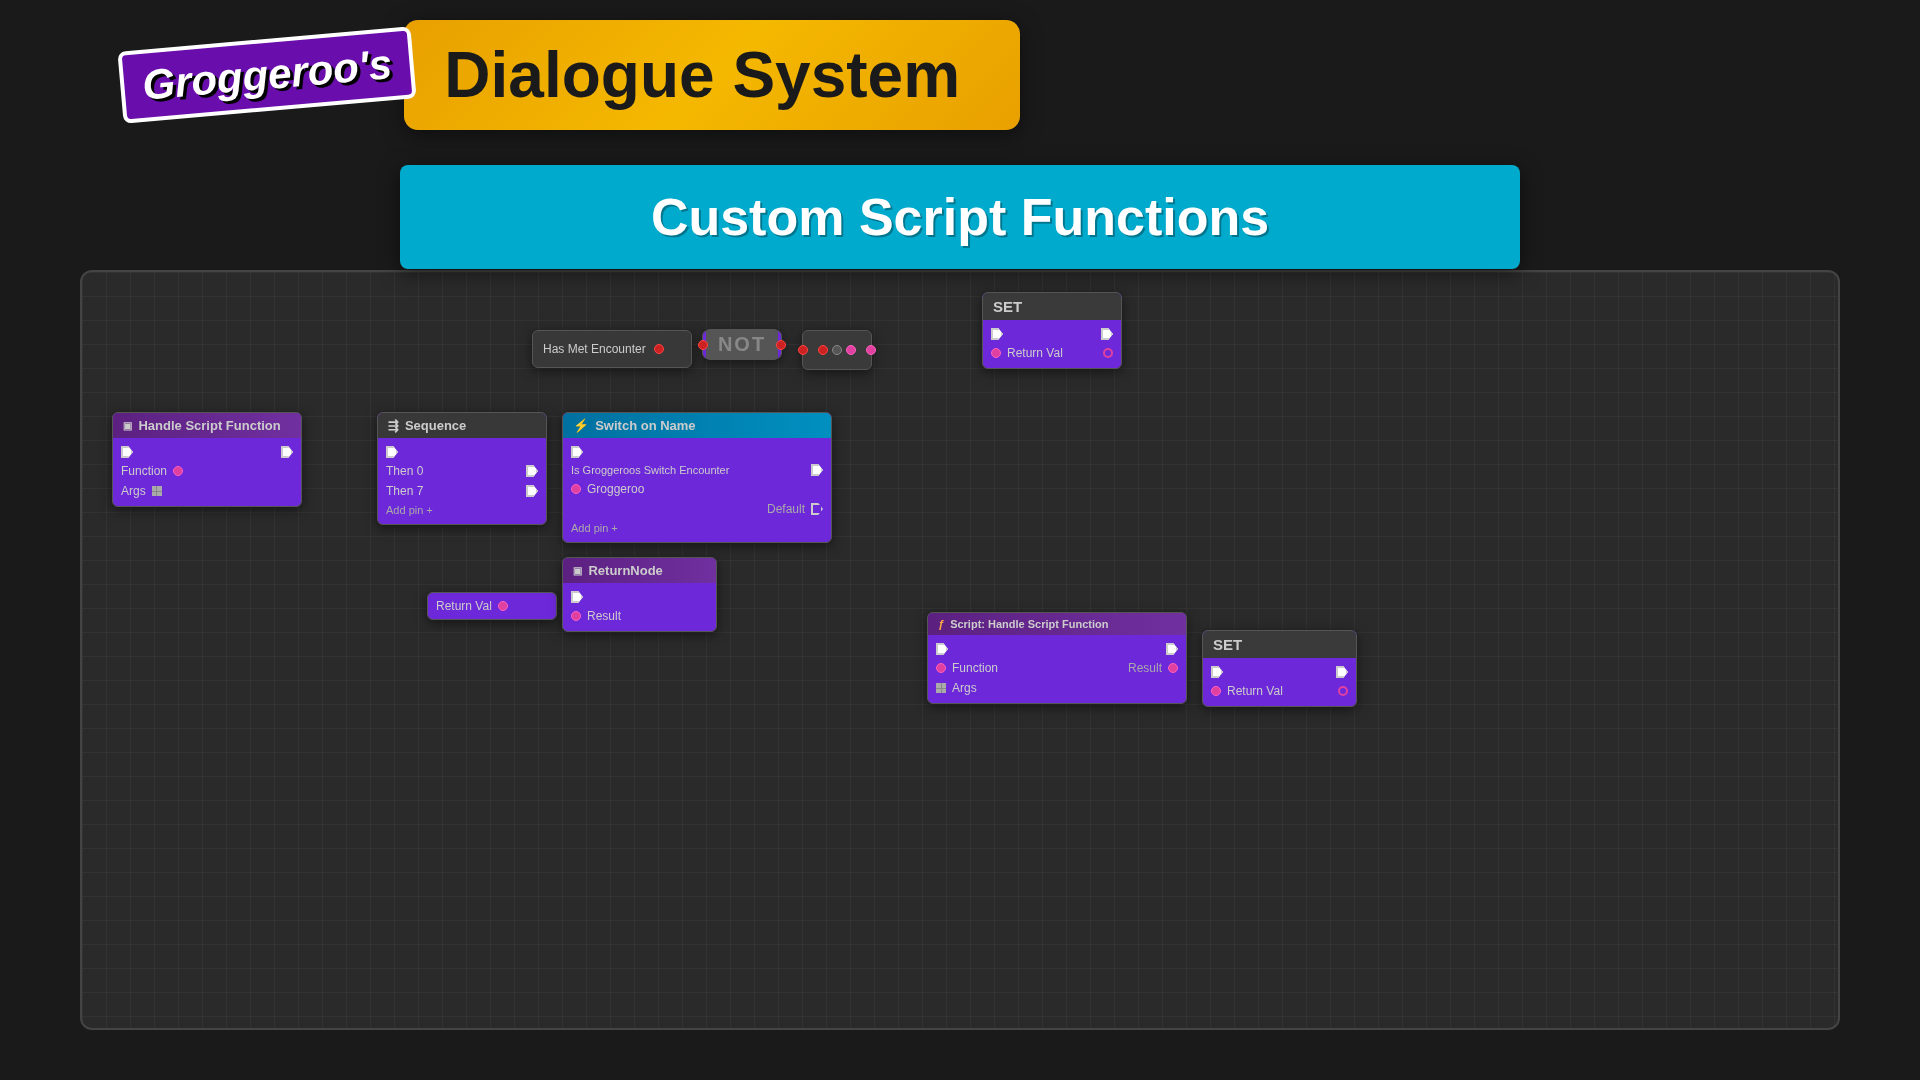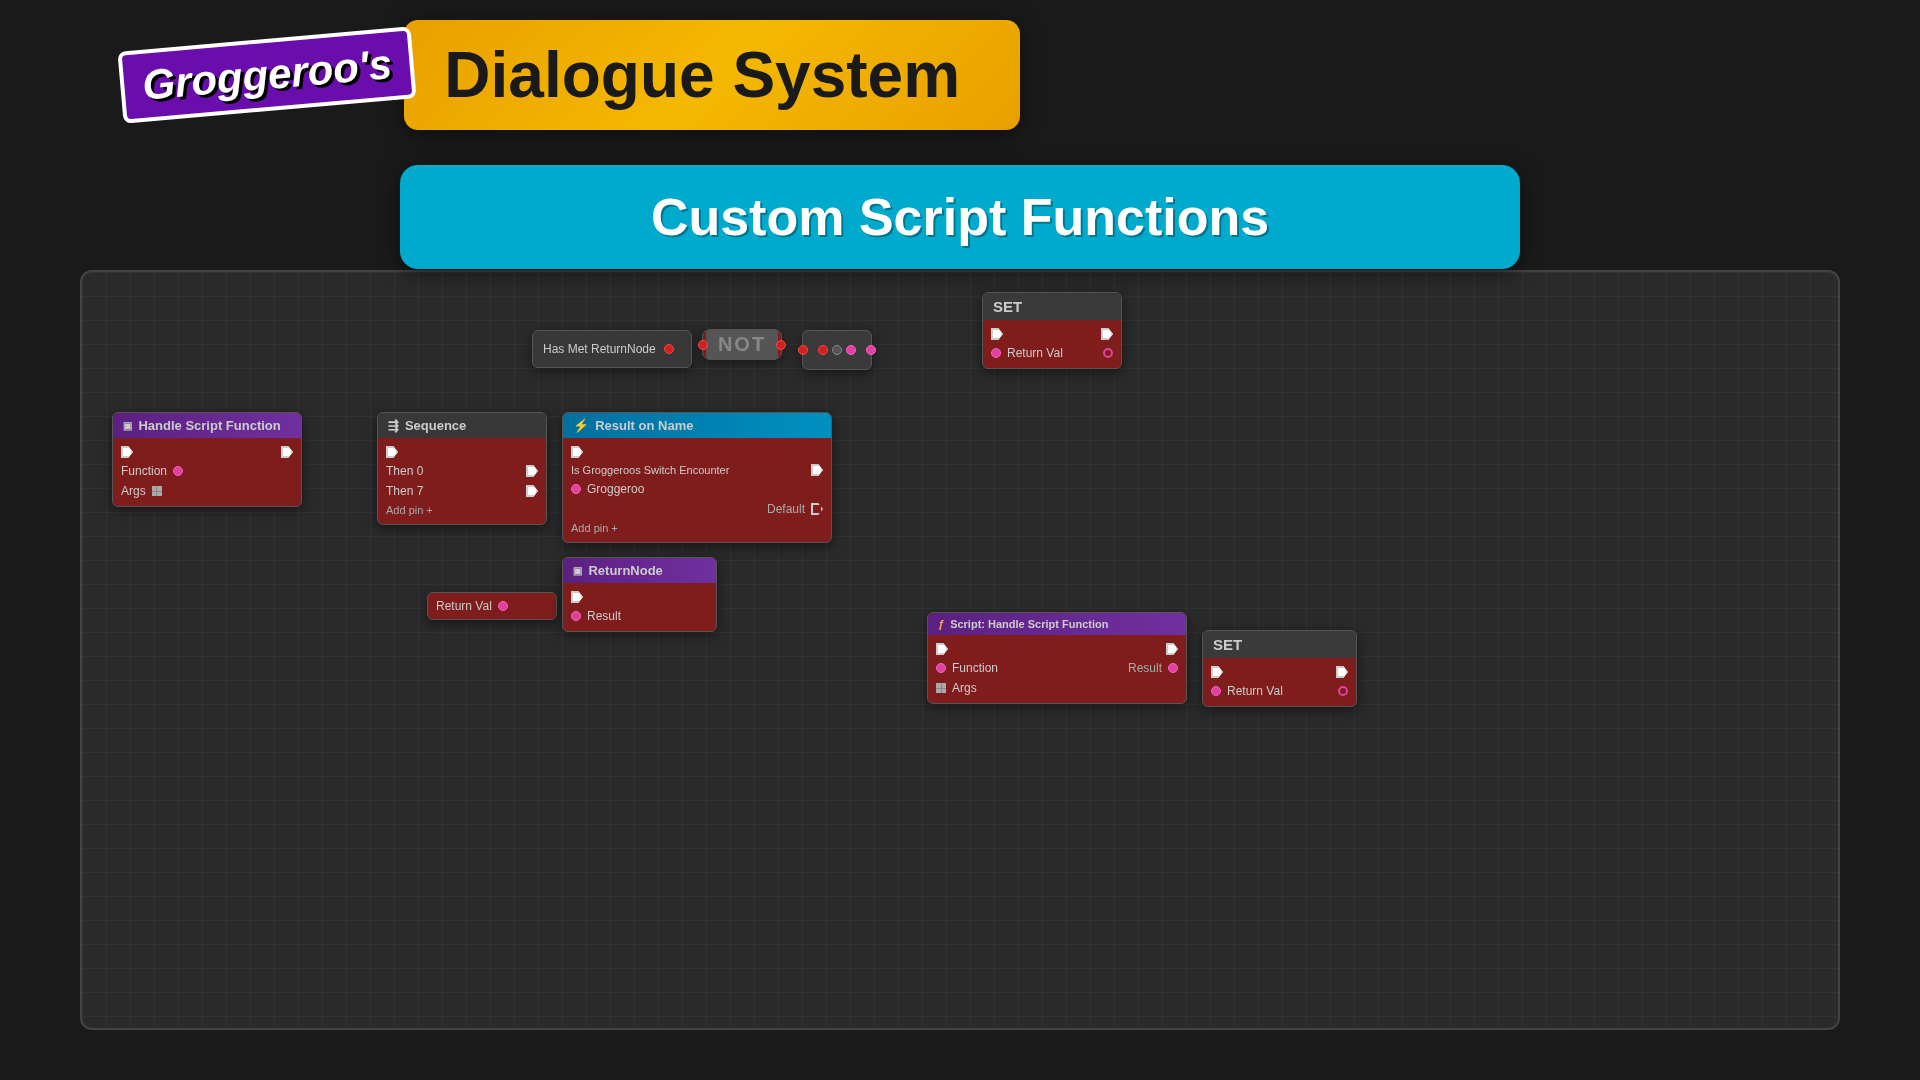--- a/index.html
+++ b/index.html
@@ -56,21 +56,21 @@
       text-align: center;
     }
 
     
     .subtitle-banner {
       position: absolute;
       top: 165px;
       left: 400px;
       right: 400px;
       background: #00aacc;
-      border-radius: 18px;
+      border-radius: 8px;
       padding: 22px 40px;
       text-align: center;
       z-index: 10;
       box-shadow: 0 4px 20px rgba(0,0,0,0.5);
     }
     .subtitle-banner-text {
       font-size: 52px;
       font-weight: 900;
       color: white;
       text-shadow: 2px 2px 0 rgba(0,0,0,0.3);
@@ -96,21 +96,21 @@
       inset: 0;
       background-image:
         linear-gradient(rgba(255,255,255,0.04) 1px, transparent 1px),
         linear-gradient(90deg, rgba(255,255,255,0.04) 1px, transparent 1px);
       background-size: 24px 24px;
     }
 
     
     .bp-node {
       position: absolute;
-      background: #7f1d1d;
+      background: #6d28d9;
       border: 1px solid #555;
       border-radius: 6px;
       font-size: 12px;
       color: #ccc;
       box-shadow: 0 3px 12px rgba(0,0,0,0.5);
     }
 
     .bp-node-header {
       padding: 5px 10px;
       border-radius: 5px 5px 0 0;
@@ -338,21 +338,21 @@
       </div>
       <div class="bp-pin-row">
         <span style="color:#aaa;font-size:11px">Add pin +</span>
       </div>
     </div>
   </div>
 
   <div class="bp-node node-switch-on-name">
     <div class="bp-node-header header-cyan">
       <span>⚡</span>
-      <span>Result on Name</span>
+      <span>Switch on Name</span>
     </div>
     <div class="bp-node-body">
       <div class="bp-pin-row">
         <div class="pin-exec connected"></div>
       </div>
       <div class="bp-pin-row">
         <span style="font-size:11px">Is Groggeroos Switch Encounter</span>
         <div class="pin-exec connected" style="margin-left:auto"></div>
       </div>
       <div class="bp-pin-row">
@@ -380,21 +380,21 @@
       </div>
       <div class="bp-pin-row">
         <div class="pin-dot pin-pink"></div>
         <span>Return Val</span>
         <div class="pin-dot" style="background:transparent;border:2px solid #e040a0;margin-left:auto"></div>
       </div>
     </div>
   </div>
 
   <div class="bp-node node-has-met" style="height:38px;display:flex;align-items:center;padding:0 10px;gap:8px;background:#383838;border-radius:6px">
-    <span style="font-size:12px;color:#ccc">Has Met ReturnNode</span>
+    <span style="font-size:12px;color:#ccc">Has Met Encounter</span>
     <div class="pin-dot pin-red"></div>
   </div>
 
   <div class="bp-node node-not" style="display:flex;align-items:center;justify-content:center;height:29px">
     <div style="background:#555;padding:4px 12px;border-radius:4px">
       <span style="font-size:20px;font-weight:900;color:#888;letter-spacing:2px">NOT</span>
     </div>
     <div class="pin-dot pin-red" style="position:absolute;left:-5px"></div>
     <div class="pin-dot pin-red" style="position:absolute;right:-5px"></div>
   </div>

